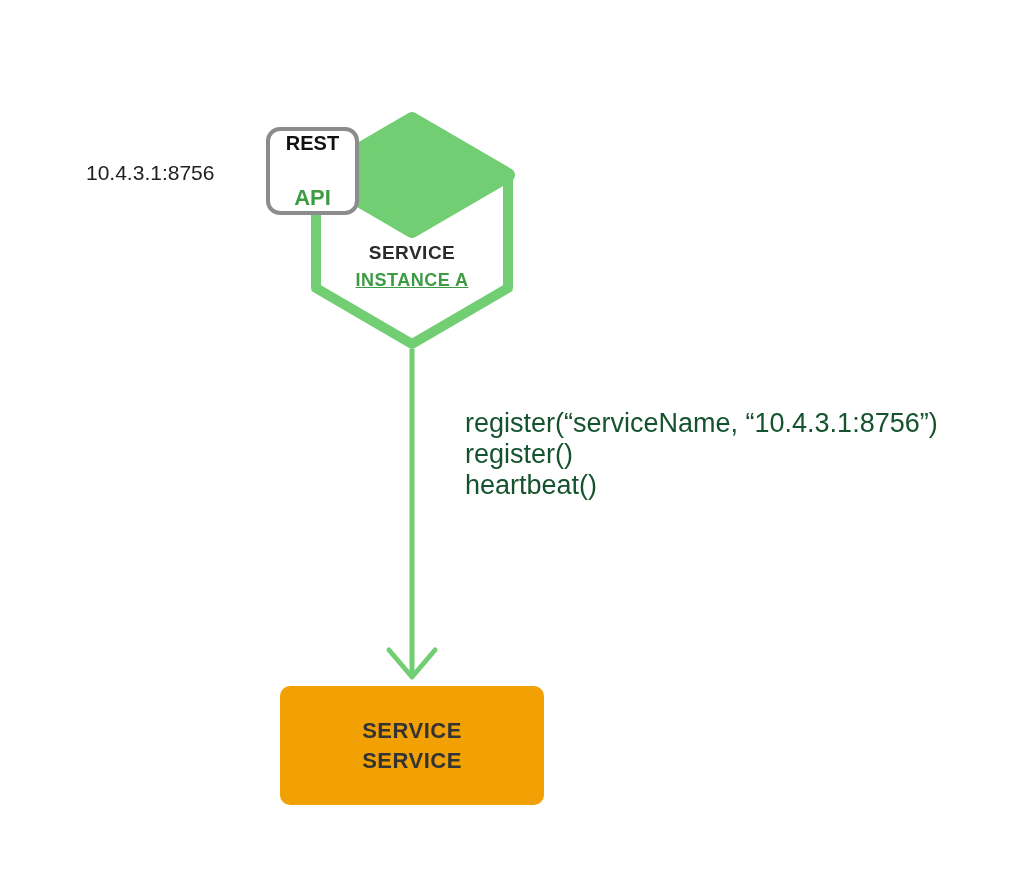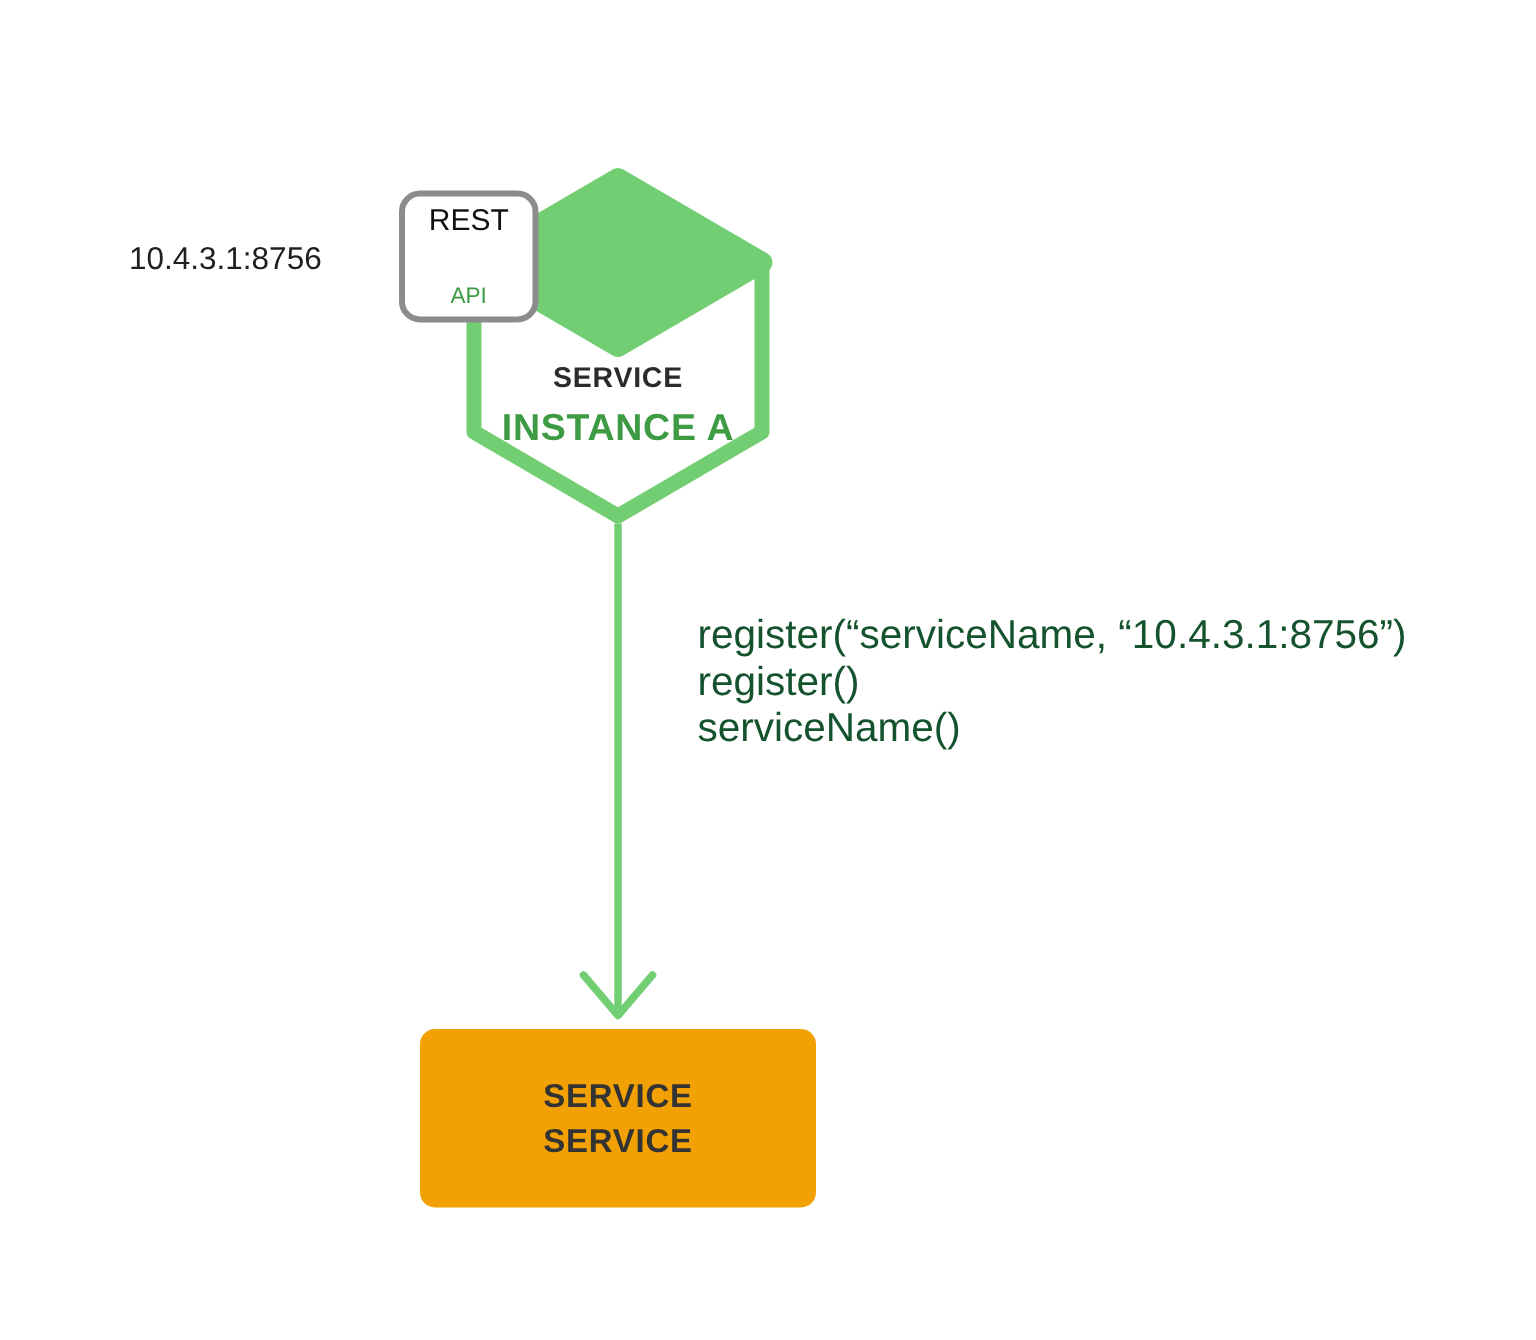--- a/index.html
+++ b/index.html
@@ -22,29 +22,29 @@
     position:absolute;left:86px;top:161px;
     font-size:21px;color:var(--dark_text);
   }
 
   .rest-badge{
     position:absolute;left:266px;top:127px;width:93px;height:88px;
     background:#ffffff;border:4px solid var(--badge_border);border-radius:14px;
     display:flex;flex-direction:column;align-items:center;justify-content:center;
     line-height:1.15;
   }
-  .rest-badge .rest{font-size:20px;font-weight:normal;color:#111111;text-align:center;}
-  .rest-badge .api{font-size:15px;font-weight:normal;color:var(--green_text);margin-top:30px;}
+  .rest-badge .rest{font-size:20px;font-weight:bold;color:#111111;text-align:center;}
+  .rest-badge .api{font-size:22px;font-weight:bold;color:var(--green_text);margin-top:30px;}
 
   .hex-label{
     position:absolute;left:302px;top:239px;width:220px;
     text-align:center;line-height:1.45;
   }
   .hex-label .svc{font-size:19px;font-weight:bold;color:#2B2B2B;letter-spacing:.5px;display:block;}
-  .hex-label .inst{font-size:25px;font-weight:bold;color:var(--green_text);letter-spacing:.5px;display:block;}
+  .hex-label .inst{font-size:18px;font-weight:bold;color:var(--green_text);letter-spacing:.5px;display:block;text-decoration:underline;}
 
   .calls{
     position:absolute;left:465px;top:408px;
     font-size:27px;color:#14532d;line-height:31px;
   }
 
   .registry-box{
     position:absolute;left:280px;top:686px;width:264px;height:119px;
     background:var(--orange);border-radius:10px;
     display:flex;flex-direction:column;align-items:center;justify-content:center;
@@ -78,21 +78,21 @@
   </div>
 
   <div class="hex-label">
     <span class="svc">SERVICE</span>
     <span class="inst">INSTANCE A</span>
   </div>
 
   <div class="calls">
     <div>register(“serviceName, “10.4.3.1:8756”)</div>
     <div>register()</div>
-    <div>serviceName()</div>
+    <div>heartbeat()</div>
   </div>
 
   <div class="registry-box">
     <span>SERVICE</span>
     <span>SERVICE</span>
   </div>
 
 </div>
 
 </body></html>

